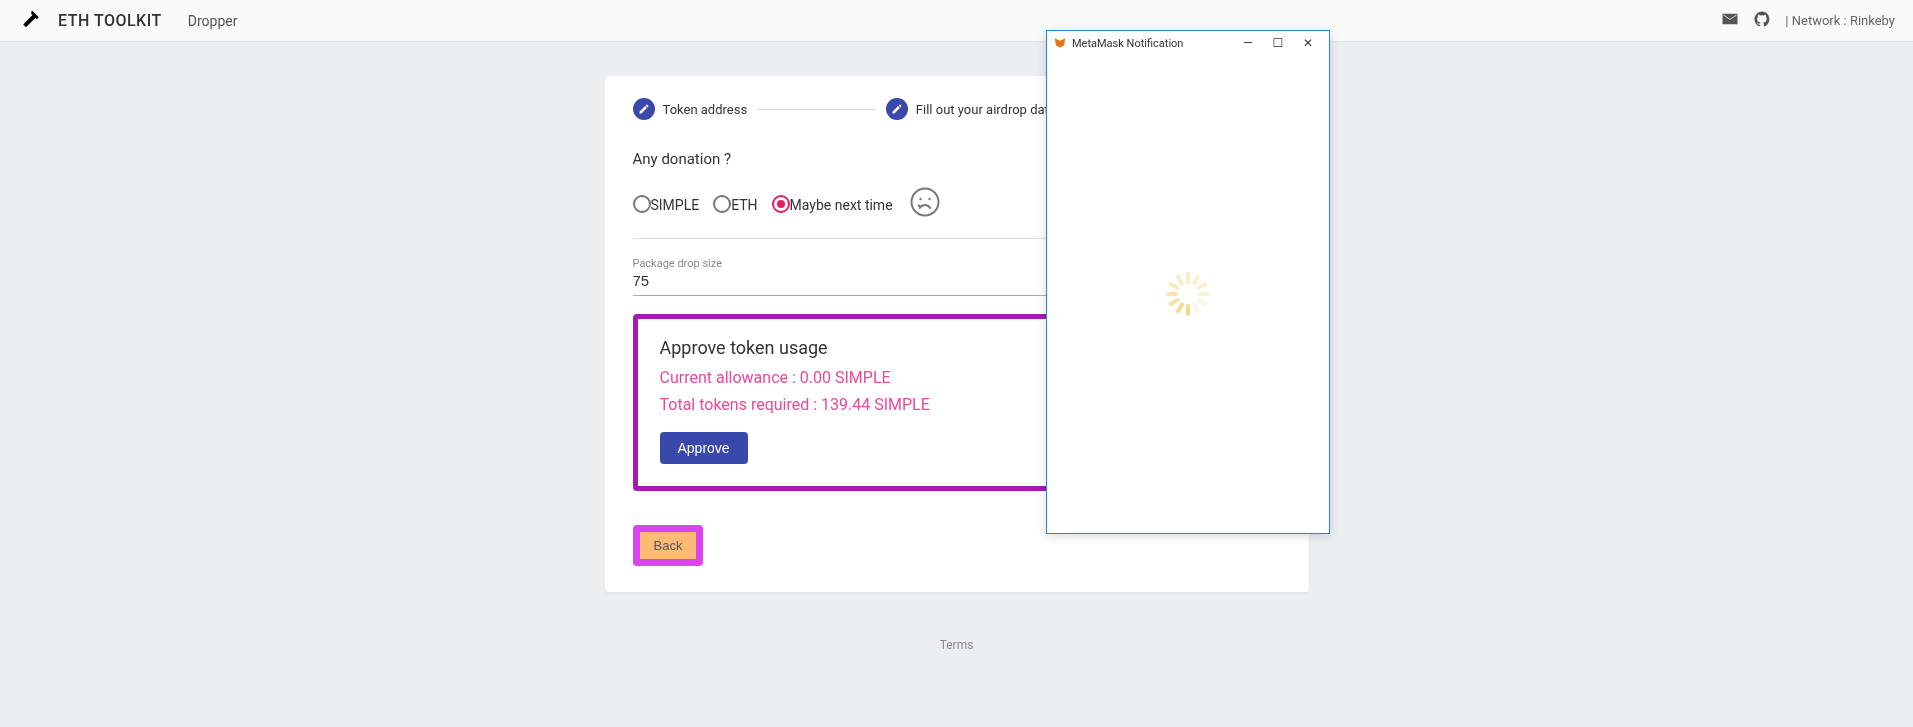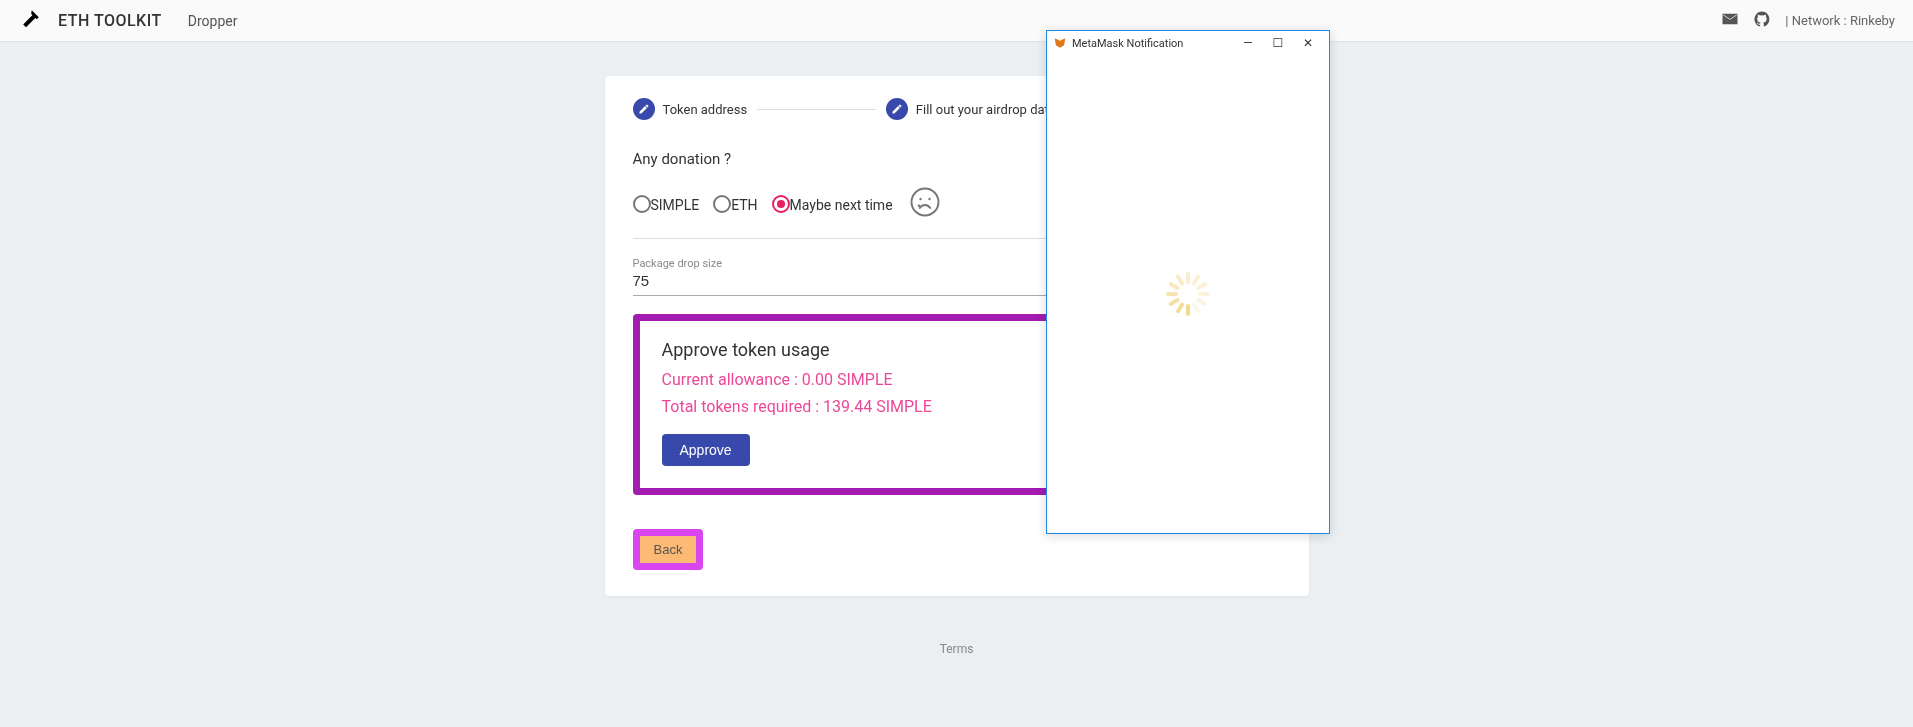--- a/index.html
+++ b/index.html
@@ -36,21 +36,21 @@
 .radio-inner { width: 8px; height: 8px; background: #e91e63; border-radius: 50%; }
 .radio-label { font-size: 14px; color: #333; }
 .sad-face svg { width: 36px; height: 36px; }
 
 
 .field-group { margin-bottom: 18px; border-bottom: 1px solid #aaa; padding-bottom: 4px; }
 .field-label { font-size: 11px; color: #888; }
 .field-value { font-size: 15px; color: #333; border: none; outline: none; width: 100%; padding: 2px 0; background: transparent; }
 
 
-.approve-box { border: 7px solid #a21caf; border-radius: 4px; padding: 18px 22px 22px 22px; margin-top: 14px; }
+.approve-box { border: 5px solid #a21caf; border-radius: 4px; padding: 18px 22px 22px 22px; margin-top: 14px; }
 .approve-title { font-size: 18px; color: #333; margin-bottom: 10px; }
 .approve-line { font-size: 16px; color: #ec4899; margin-bottom: 8px; }
 .approve-btn { background: #3949ab; color: #fff; border: none; padding: 8px 18px; border-radius: 4px; font-size: 14px; cursor: pointer; margin-top: 10px; }
 
 
 .back-btn { margin-top: 34px; background: #fdba74; border: 7px solid #d946ef; border-radius: 4px; padding: 6px 14px; font-size: 13px; cursor: pointer; color: #555; }
 
 
 .footer { text-align: center; font-size: 12px; color: #888; margin-top: 46px; }
 

